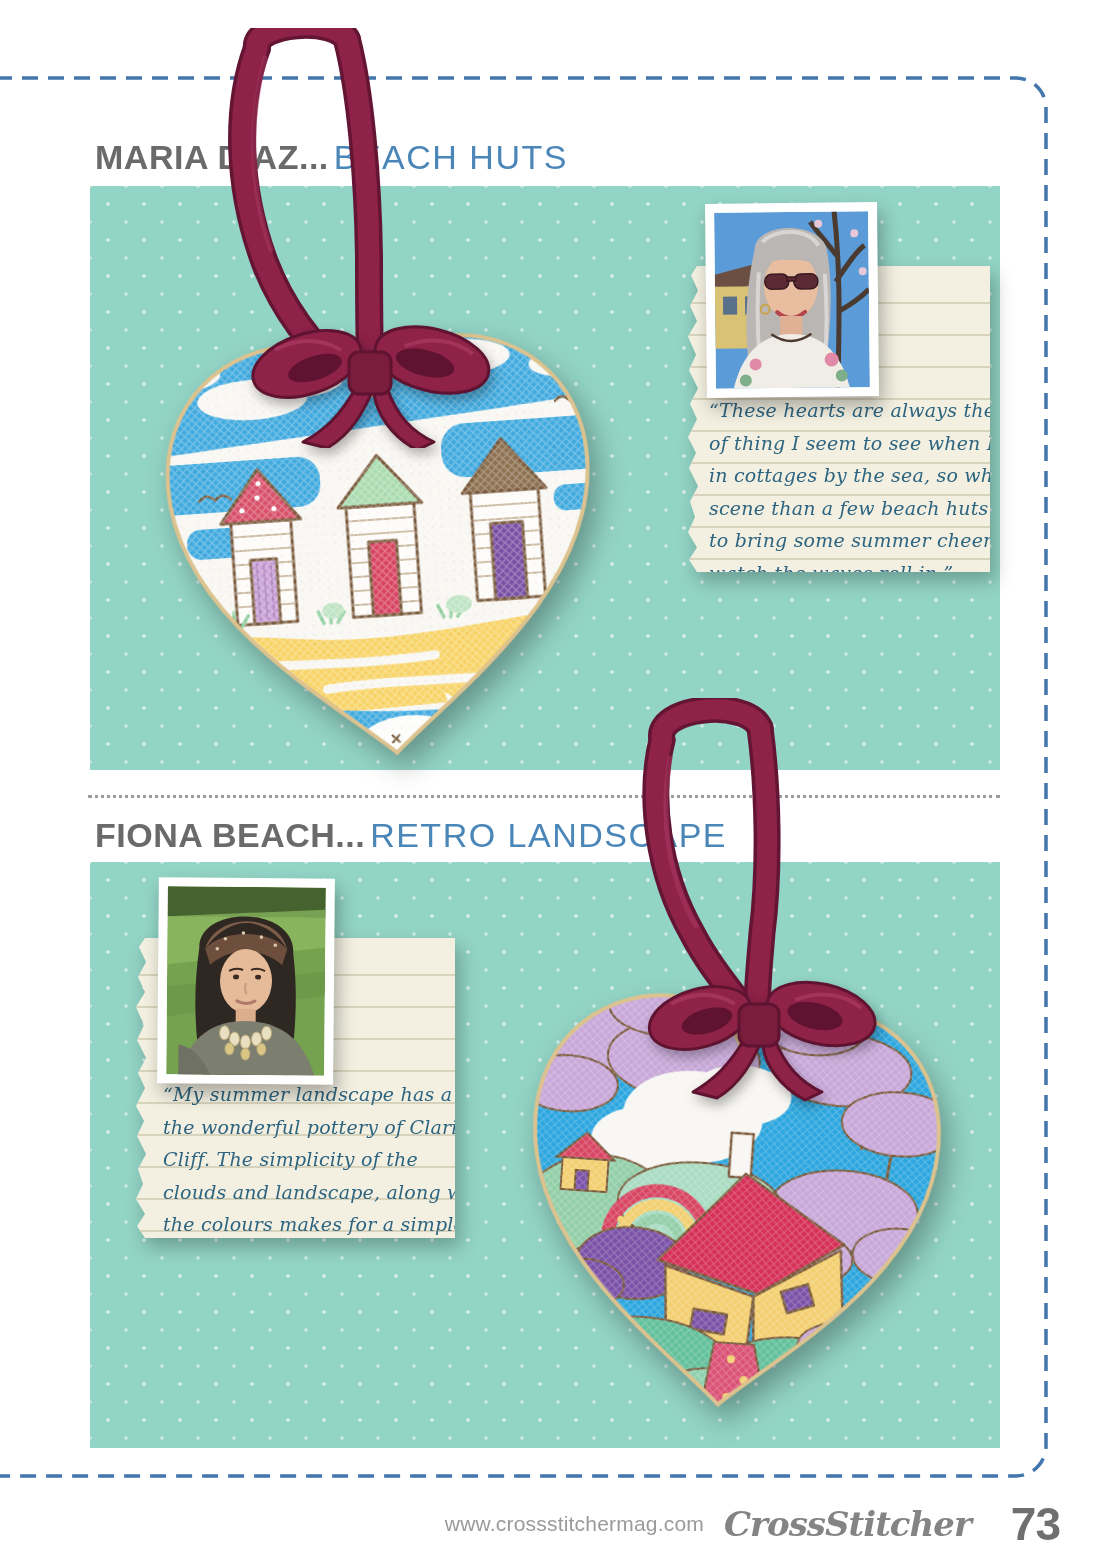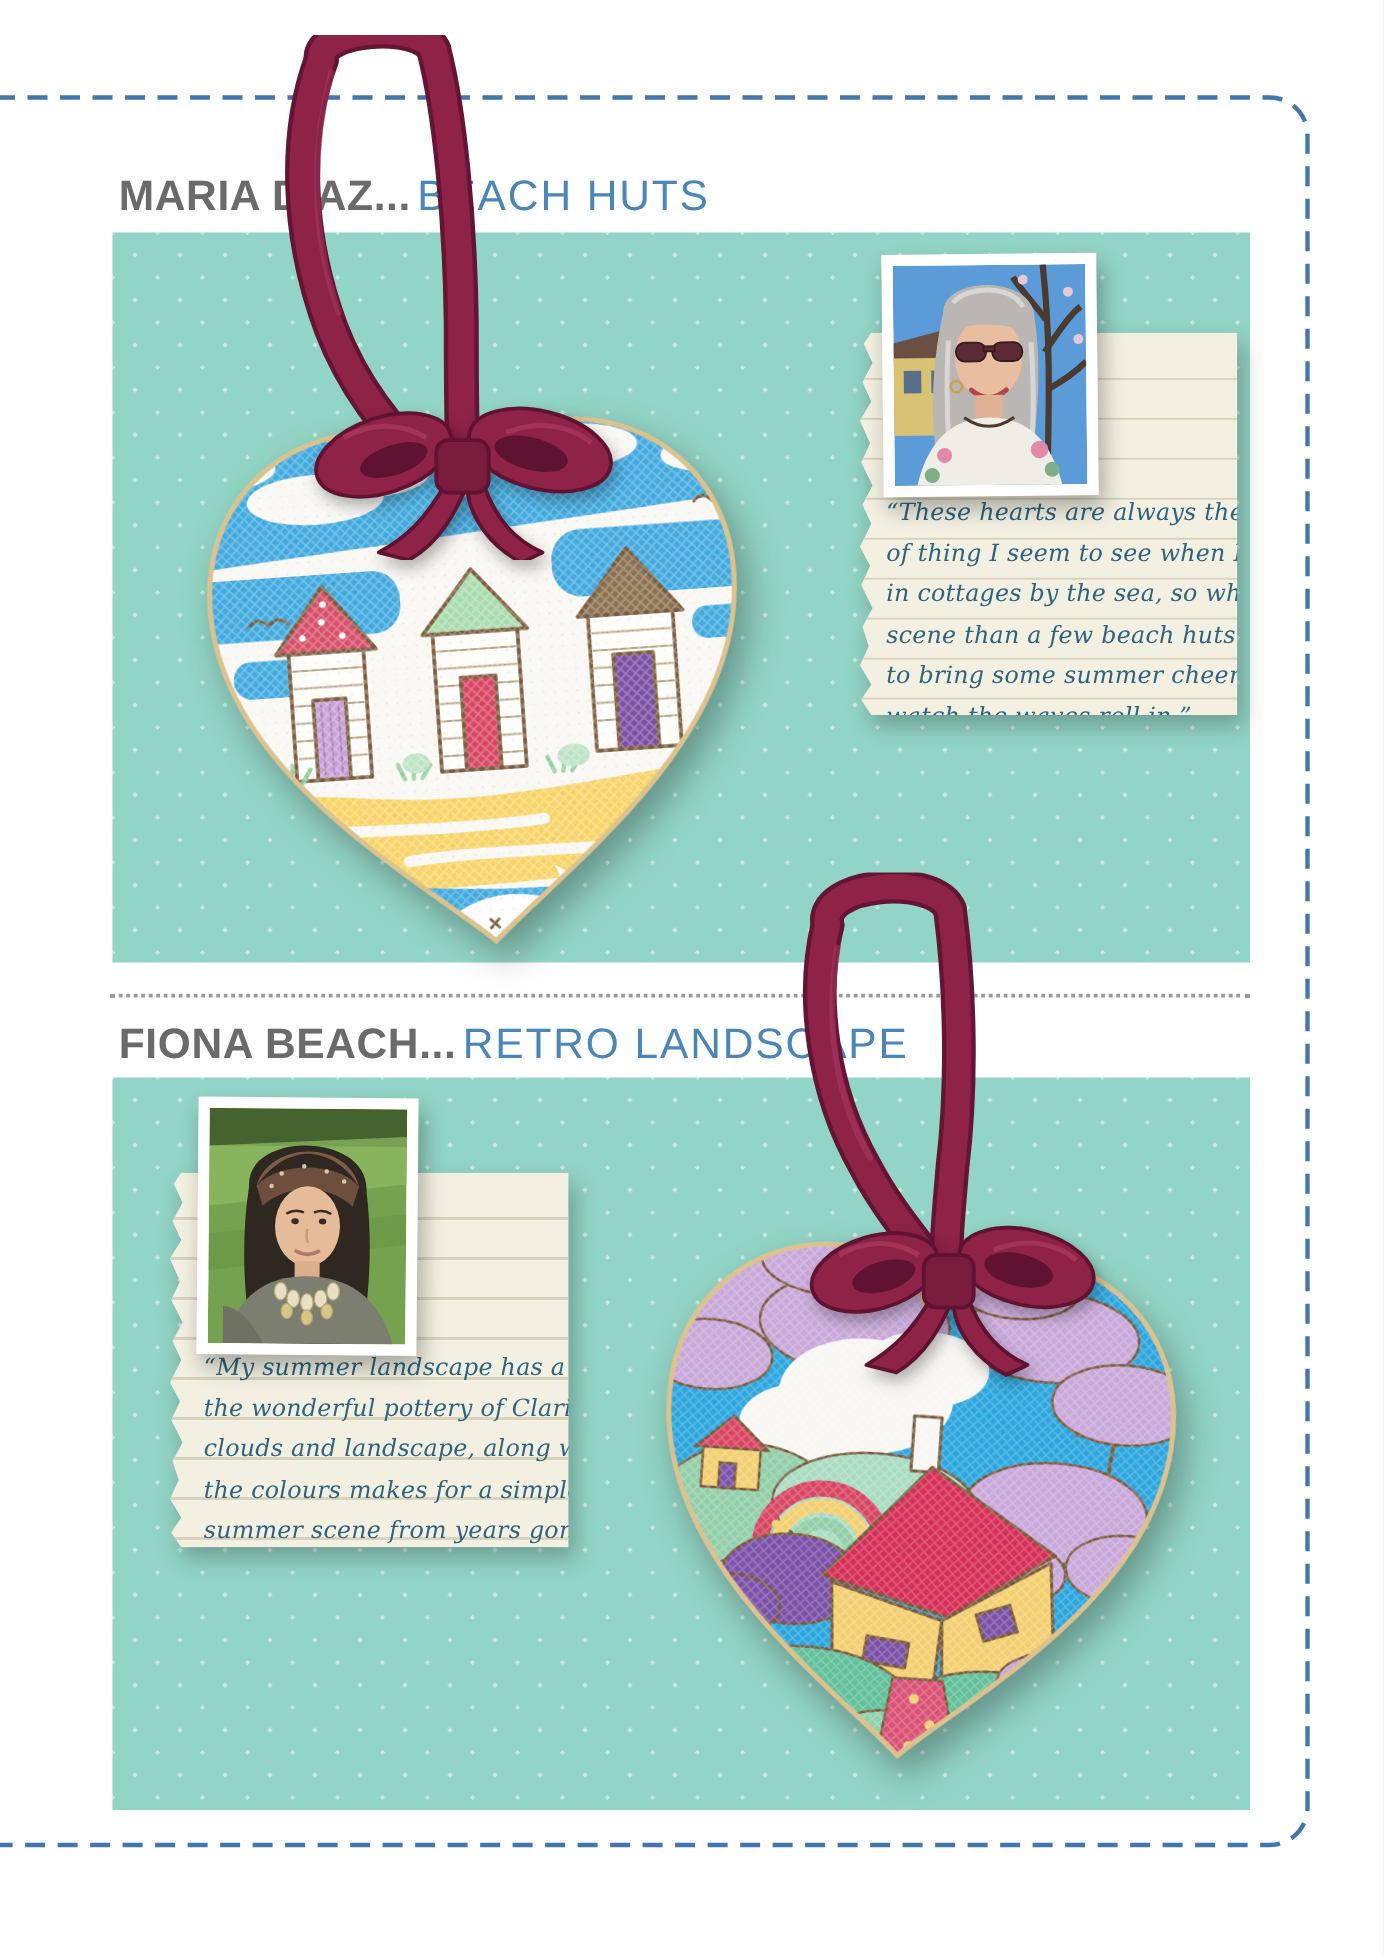--- a/index.html
+++ b/index.html
@@ -447,21 +447,30 @@
         <ellipse cx="95" cy="162" rx="4.5" ry="6" fill="#d9c584"></ellipse>
       </g>
     </svg>
   </div>
 
   <div class="pad-wrap pad-2">
     <div class="notepad">
       <div class="quote quote-2">
         <span class="qline">“My summer landscape has a nod to</span>
         <span class="qline">the wonderful pottery of Clarice</span>
+        <span class="qline">Cliff. The simplicity of the</span>
         <span class="qline">clouds and landscape, along with</span>
         <span class="qline">the colours makes for a simple</span>
         <span class="qline">summer scene from years gone by.”</span>
       </div>
     </div>
   </div>
 
+  <div class="footer">
+    <span class="site">www.crossstitchermag.com</span>
+    <span class="logo">CrossStitcher</span>
+    <svg width="18" height="56">
+      <path d="M14,2 C3,18 3,40 14,54" fill="none" stroke="#a8a8a8" stroke-width="2.6" stroke-linecap="round" stroke-dasharray="0.5 6"></path>
+    </svg>
+    <span class="pagenum">73</span>
+  </div>
 
 </div>
 
 </body></html>

